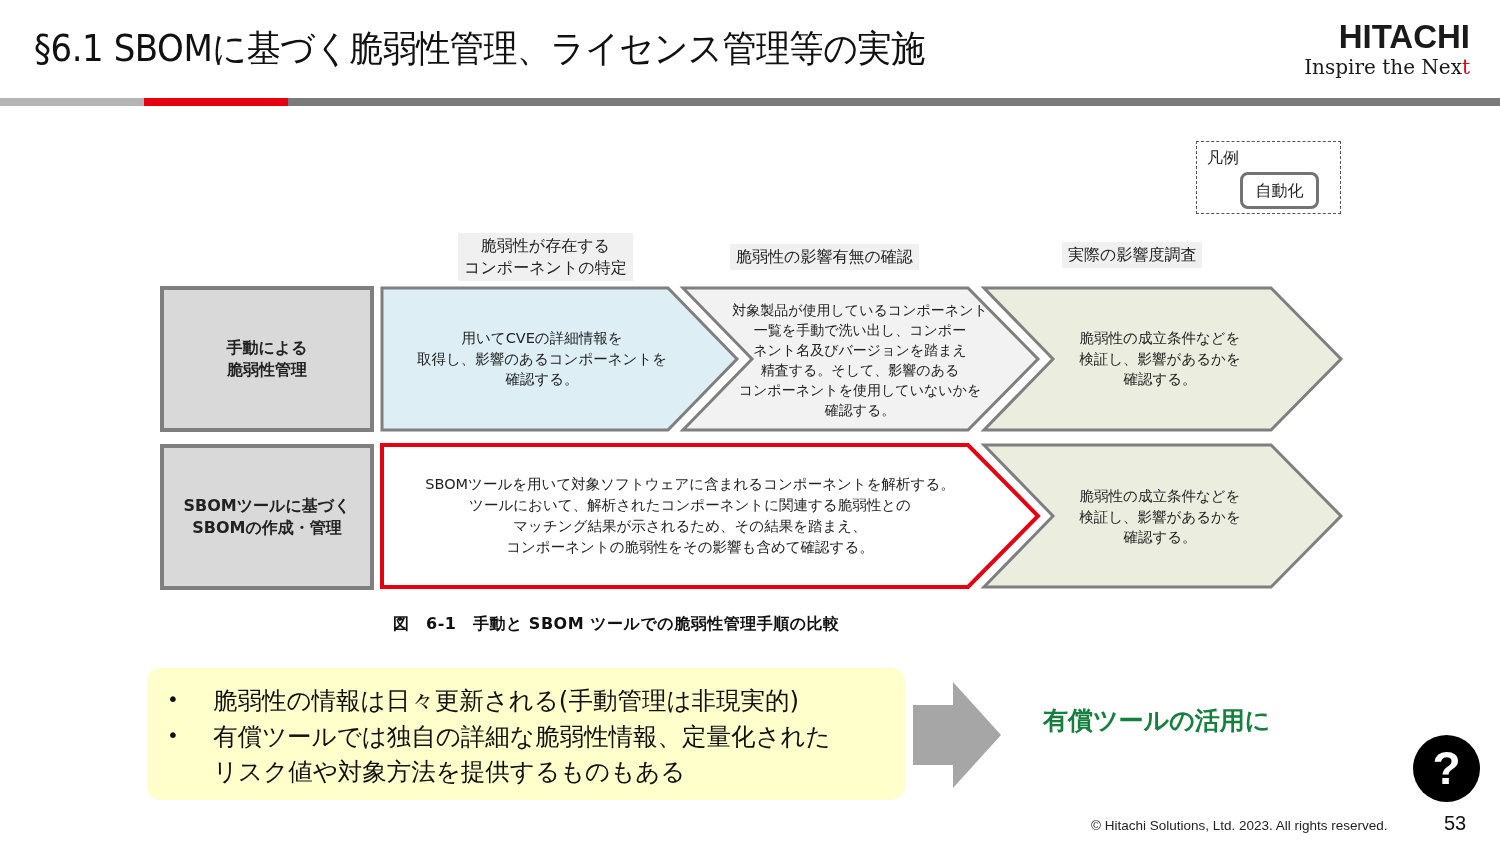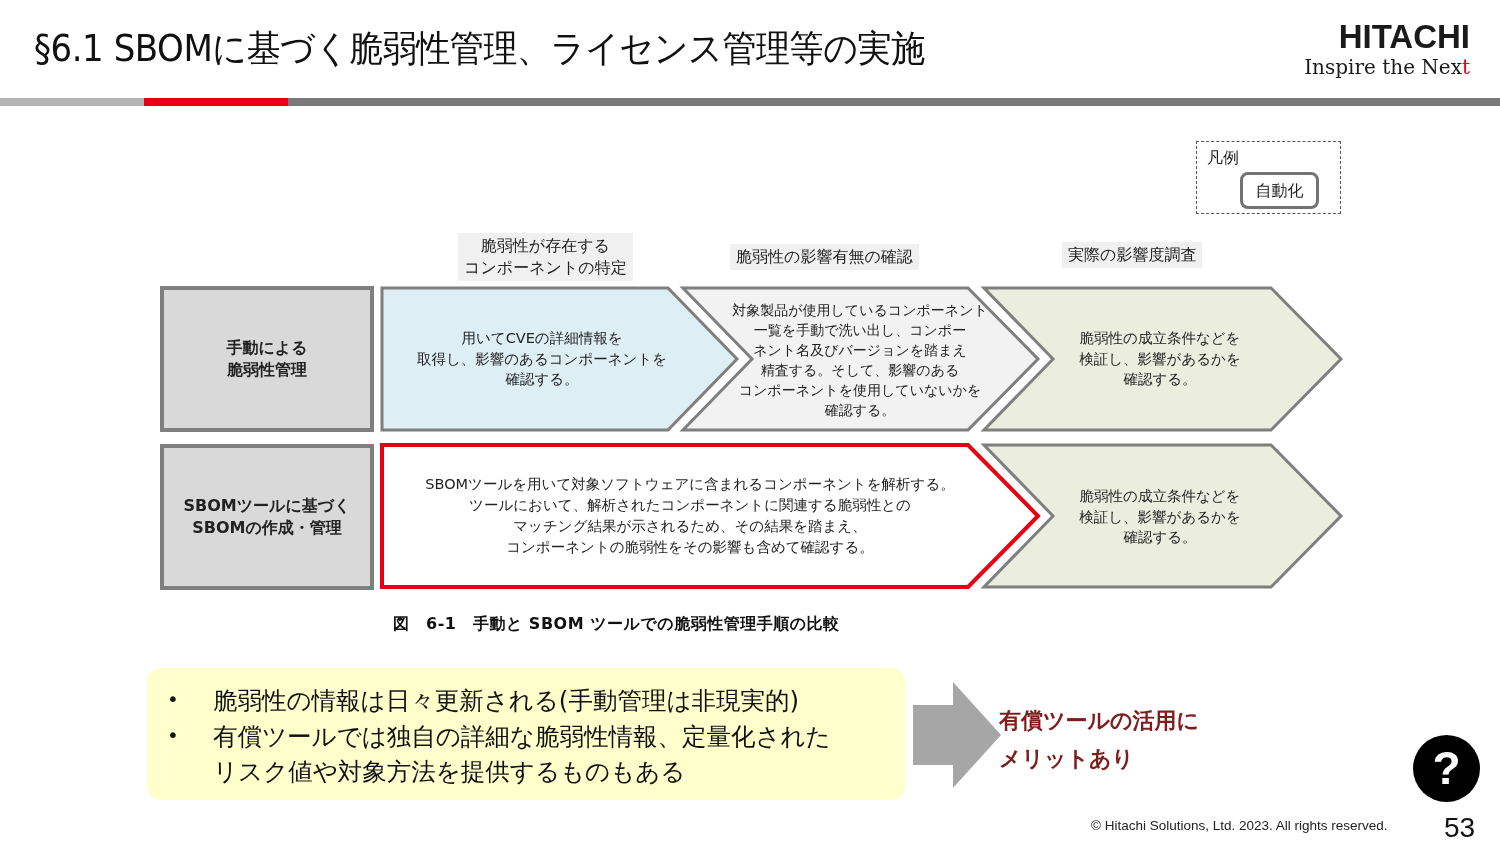--- a/index.html
+++ b/index.html
@@ -66,36 +66,36 @@
     .note-box {
       position: absolute; left: 147px; top: 668px; width: 758px; height: 132px;
       background: #ffffcc; border-radius: 14px;
     }
     .note-item { position: absolute; left: 0; font-size: 24.5px; color: #111; white-space: nowrap; }
     .note-bullet { position: absolute; left: 20px; font-size: 20px; }
     .note-text { position: absolute; left: 66px; }
 
     .result-arrow { position: absolute; left: 913px; top: 682px; }
     .result-text {
-      position: absolute; left: 999px; top: 702px; font-size: 22px; font-weight: bold;
-      color: #7f1d1d; line-height: 38px; white-space: nowrap;
+      position: absolute; left: 1043px; top: 702px; font-size: 25px; font-weight: bold;
+      color: #15803d; line-height: 38px; white-space: nowrap;
     }
 
     .help-button {
       position: absolute; left: 1413px; top: 735px; width: 67px; height: 67px;
       border-radius: 50%; background: #000; color: #fff; font-size: 46px; font-weight: bold;
       text-align: center; line-height: 67px; font-family: "Liberation Sans", sans-serif;
     }
 
     .footer-copy {
       position: absolute; left: 1091px; top: 818px; font-size: 13.5px; color: #222;
       font-family: "Liberation Sans", sans-serif; white-space: nowrap;
     }
     .page-num {
-      position: absolute; left: 1444px; top: 812px; font-size: 28px; color: #111;
+      position: absolute; left: 1444px; top: 812px; font-size: 20px; color: #111;
       font-family: "Liberation Sans", sans-serif;
     }
   </style>
 </head>
 <body>
 
 <div class="slide-title">§6.1 SBOMに基づく脆弱性管理、ライセンス管理等の実施</div>
 
 <div class="logo">
   <div class="logo-main">HITACHI</div>
@@ -203,19 +203,18 @@
     <span class="note-text">リスク値や対象方法を提供するものもある</span>
   </div>
 </div>
 
 <svg class="result-arrow" width="90" height="106">
   <polygon points="0,23 40,23 40,0 88,53 40,106 40,83 0,83" fill="#a6a6a6"></polygon>
 </svg>
 
 <div class="result-text">
   <div>有償ツールの活用に</div>
-  <div>メリットあり</div>
 </div>
 
 <div class="help-button">?</div>
 
 <div class="footer-copy">© Hitachi Solutions, Ltd. 2023. All rights reserved.</div>
 <div class="page-num">53</div>
 
 </body></html>

